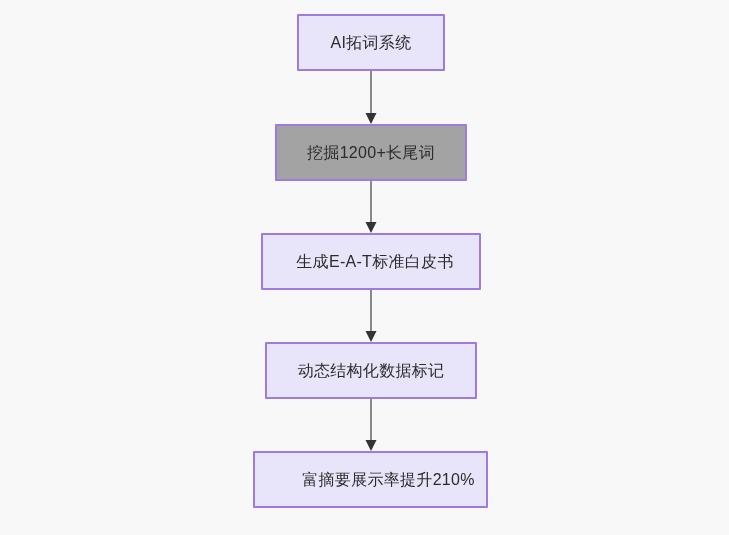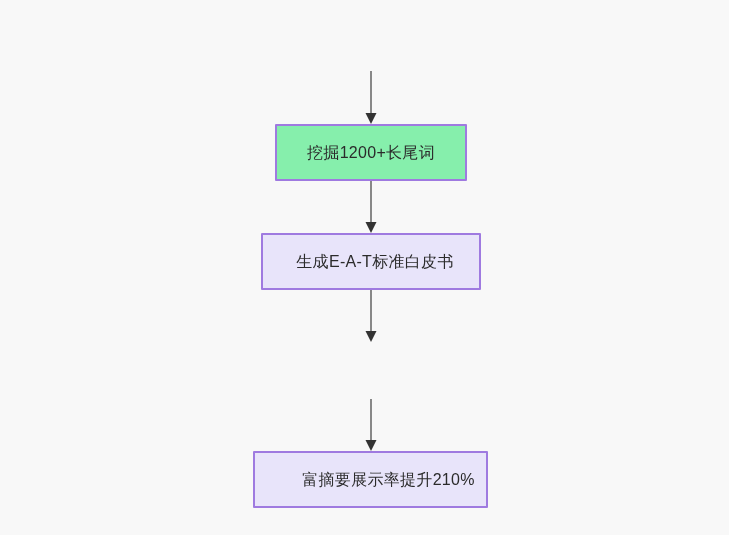--- a/index.html
+++ b/index.html
@@ -72,27 +72,33 @@
     </svg>
   </div>
 
   <div class="flow-edge" style="left: 361px; top: 399px;">
     <svg width="20" height="60">
       <line class="edge-line" x1="10" y1="0" x2="10" y2="43" stroke="#888888" stroke-width="2"></line>
       <polygon class="edge-head" points="10,52 4.5,41 15.5,41" fill="#333333"></polygon>
     </svg>
   </div>
 
+  <div class="flow-node" style="left: 297px; top: 14px; width: 148px; height: 57px; background: rgb(232, 228, 250); border-color: rgb(159, 122, 224);">
+    <span class="flow-node-label" style="color: rgb(43, 43, 43);">AI拓词系统</span>
+  </div>
 
-  <div class="flow-node" style="left: 275px; top: 124px; width: 192px; height: 57px; background: #86efac; border-color: rgb(159, 122, 224);">
+  <div class="flow-node" style="left: 275px; top: 124px; width: 192px; height: 57px; background: #a3a3a3; border-color: rgb(159, 122, 224);">
     <span class="flow-node-label" style="color: rgb(43, 43, 43);">挖掘1200+长尾词</span>
   </div>
 
   <div class="flow-node" style="left: 261px; top: 233px; width: 220px; height: 57px; background: rgb(232, 228, 250); border-color: rgb(159, 122, 224); padding-left: 8px;">
     <span class="flow-node-label" style="color: rgb(43, 43, 43);">生成E-A-T标准白皮书</span>
   </div>
 
+  <div class="flow-node" style="left: 265px; top: 342px; width: 212px; height: 57px; background: rgb(232, 228, 250); border-color: rgb(159, 122, 224);">
+    <span class="flow-node-label" style="color: rgb(43, 43, 43);">动态结构化数据标记</span>
+  </div>
 
   <div class="flow-node" style="left: 253px; top: 451px; width: 235px; height: 57px; background: rgb(232, 228, 250); border-color: rgb(159, 122, 224); padding-left: 36px;">
     <span class="flow-node-label" style="color: rgb(43, 43, 43);">富摘要展示率提升210%</span>
   </div>
 
 </div>
 
 </body></html>

